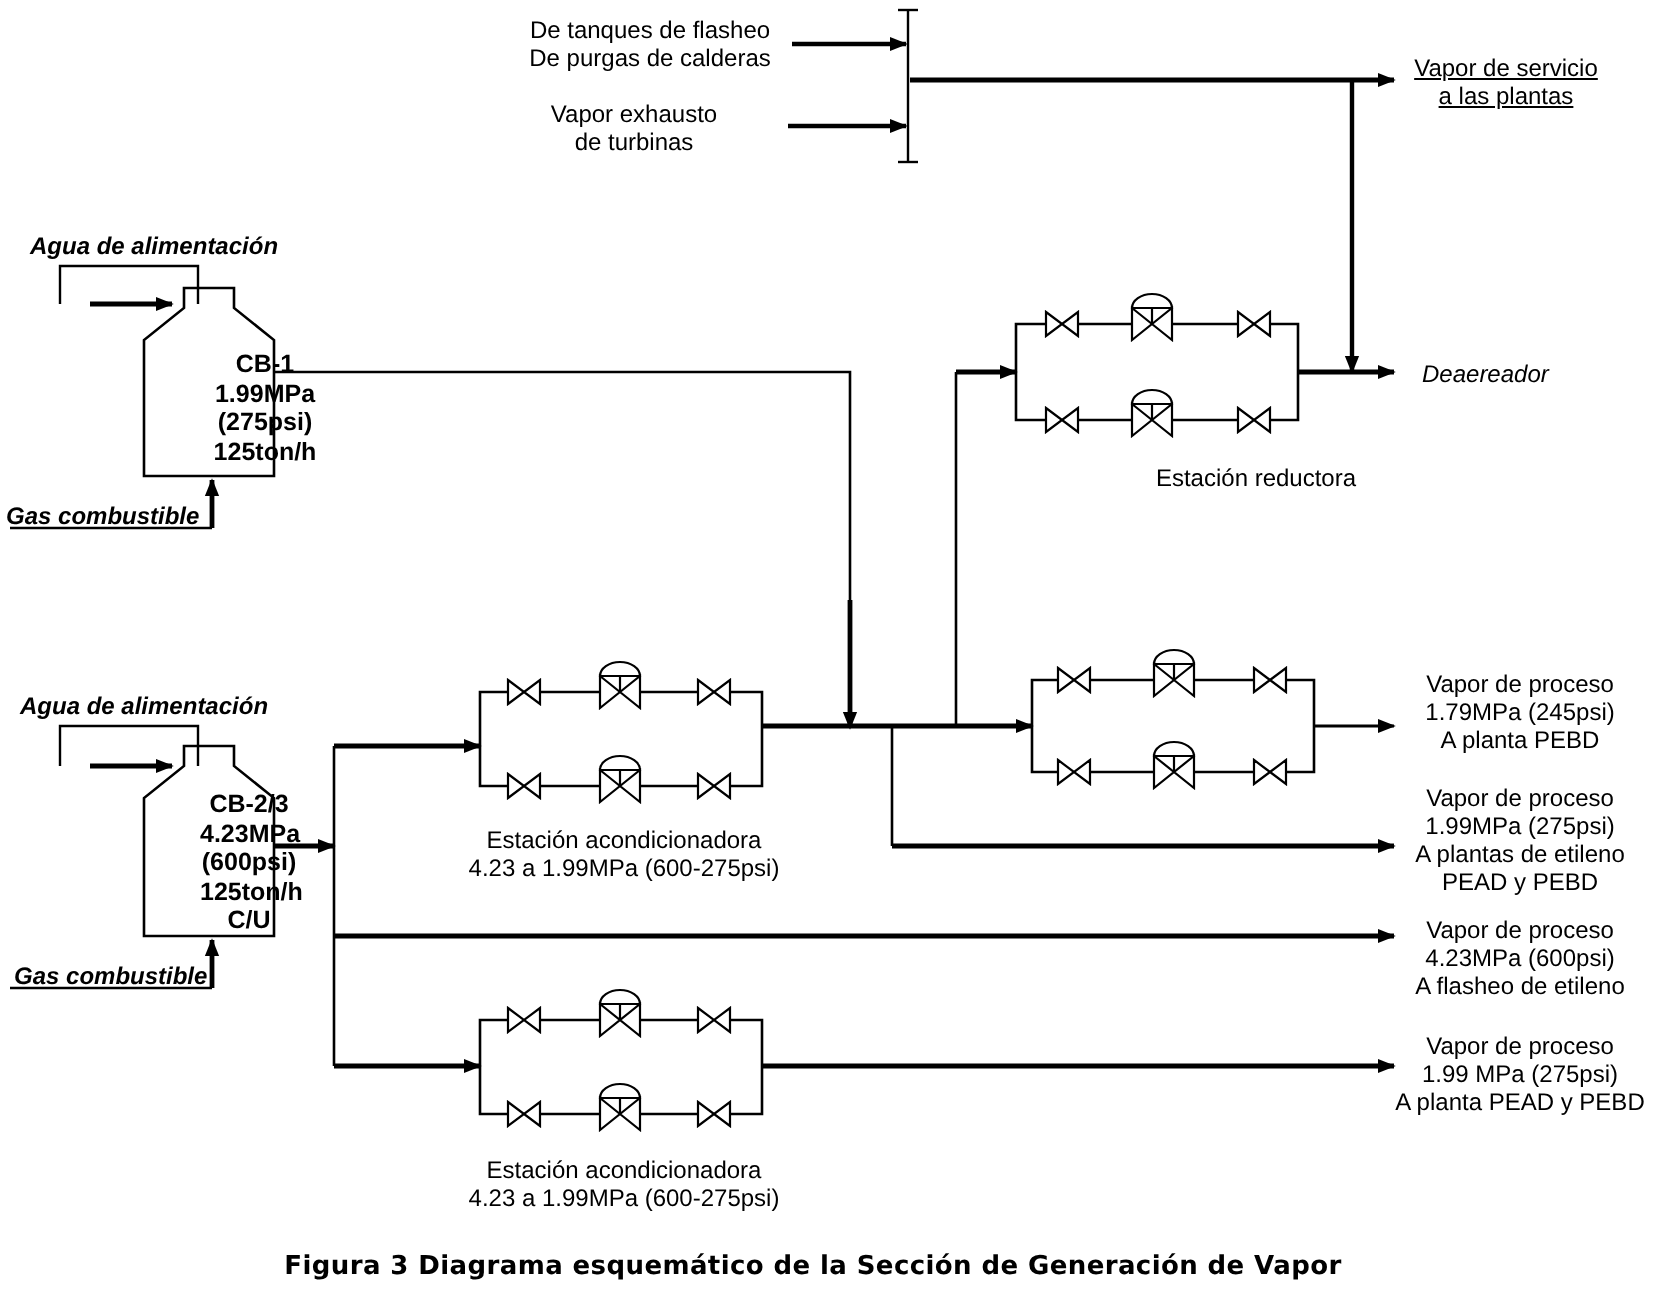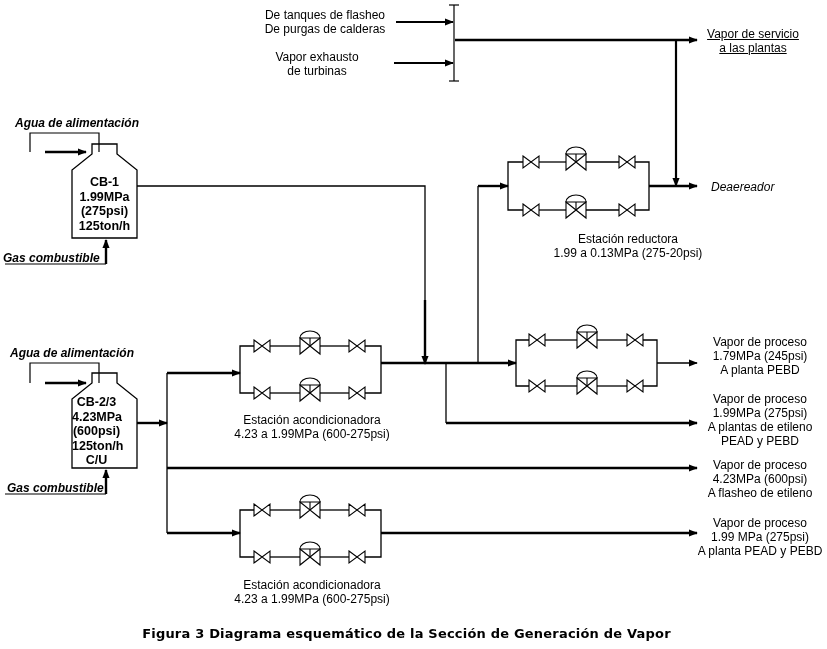--- a/index.html
+++ b/index.html
@@ -1,21 +1,21 @@
 <!DOCTYPE html>
 <html><head>
 <meta charset="utf-8">
 <style>
   html, body { margin:0; padding:0; background:#ffffff; }
   body { width:827px; height:649px; position:relative; overflow:hidden; font-family:"Liberation Sans", sans-serif; color:#000; }
   #canvas { position:absolute; left:0; top:0; width:827px; height:649px; }
   .lbl { position:absolute; font-size:12px; line-height:14px; text-align:center; white-space:nowrap; color:#000; }
   .lbl.left { text-align:center;font-style:italic; }
   .lbl.bold { font-weight:bold; }
-  .boiler-text { position:absolute; font-size:12.5px; line-height:14.5px; font-weight:bold; text-align:center; white-space:nowrap; }
+  .boiler-text { position:absolute; font-size:12.5px; line-height:14.5px; font-weight:bold; text-align:center; white-space:nowrap;margin-left:28px; }
   .caption { position:absolute; left:0; width:813px; top:626px; text-align:center; font-size:13px; font-weight:bold; font-family:"DejaVu Sans", sans-serif; letter-spacing:0.2px; }
 </style>
 </head>
 <body>
 
 <svg id="canvas" viewBox="0 0 827 649" xmlns="http://www.w3.org/2000/svg">
   <defs>
     <marker id="ah" viewBox="0 0 10 10" refX="9" refY="5" markerWidth="9" markerHeight="9" markerUnits="userSpaceOnUse" orient="auto">
       <path d="M0,1 L10,5 L0,9 z" fill="#000"></path>
     </marker>
@@ -226,21 +226,20 @@
   <div>CB-2/3</div>
   <div>4.23MPa</div>
   <div>(600psi)</div>
   <div>125ton/h</div>
   <div>C/U</div>
 </div>
 <div class="lbl left bold" style="left:7px;top:481px;">Gas combustible</div>
 
 <div class="lbl" style="left:548px;top:232px;width:160px;">
   <div>Estación reductora</div>
-  <div>1.99 a 0.13MPa (275-20psi)</div>
 </div>
 <div class="lbl" style="left:222px;top:413px;width:180px;">
   <div>Estación acondicionadora</div>
   <div>4.23 a 1.99MPa (600-275psi)</div>
 </div>
 <div class="lbl" style="left:222px;top:578px;width:180px;">
   <div>Estación acondicionadora</div>
   <div>4.23 a 1.99MPa (600-275psi)</div>
 </div>
 

